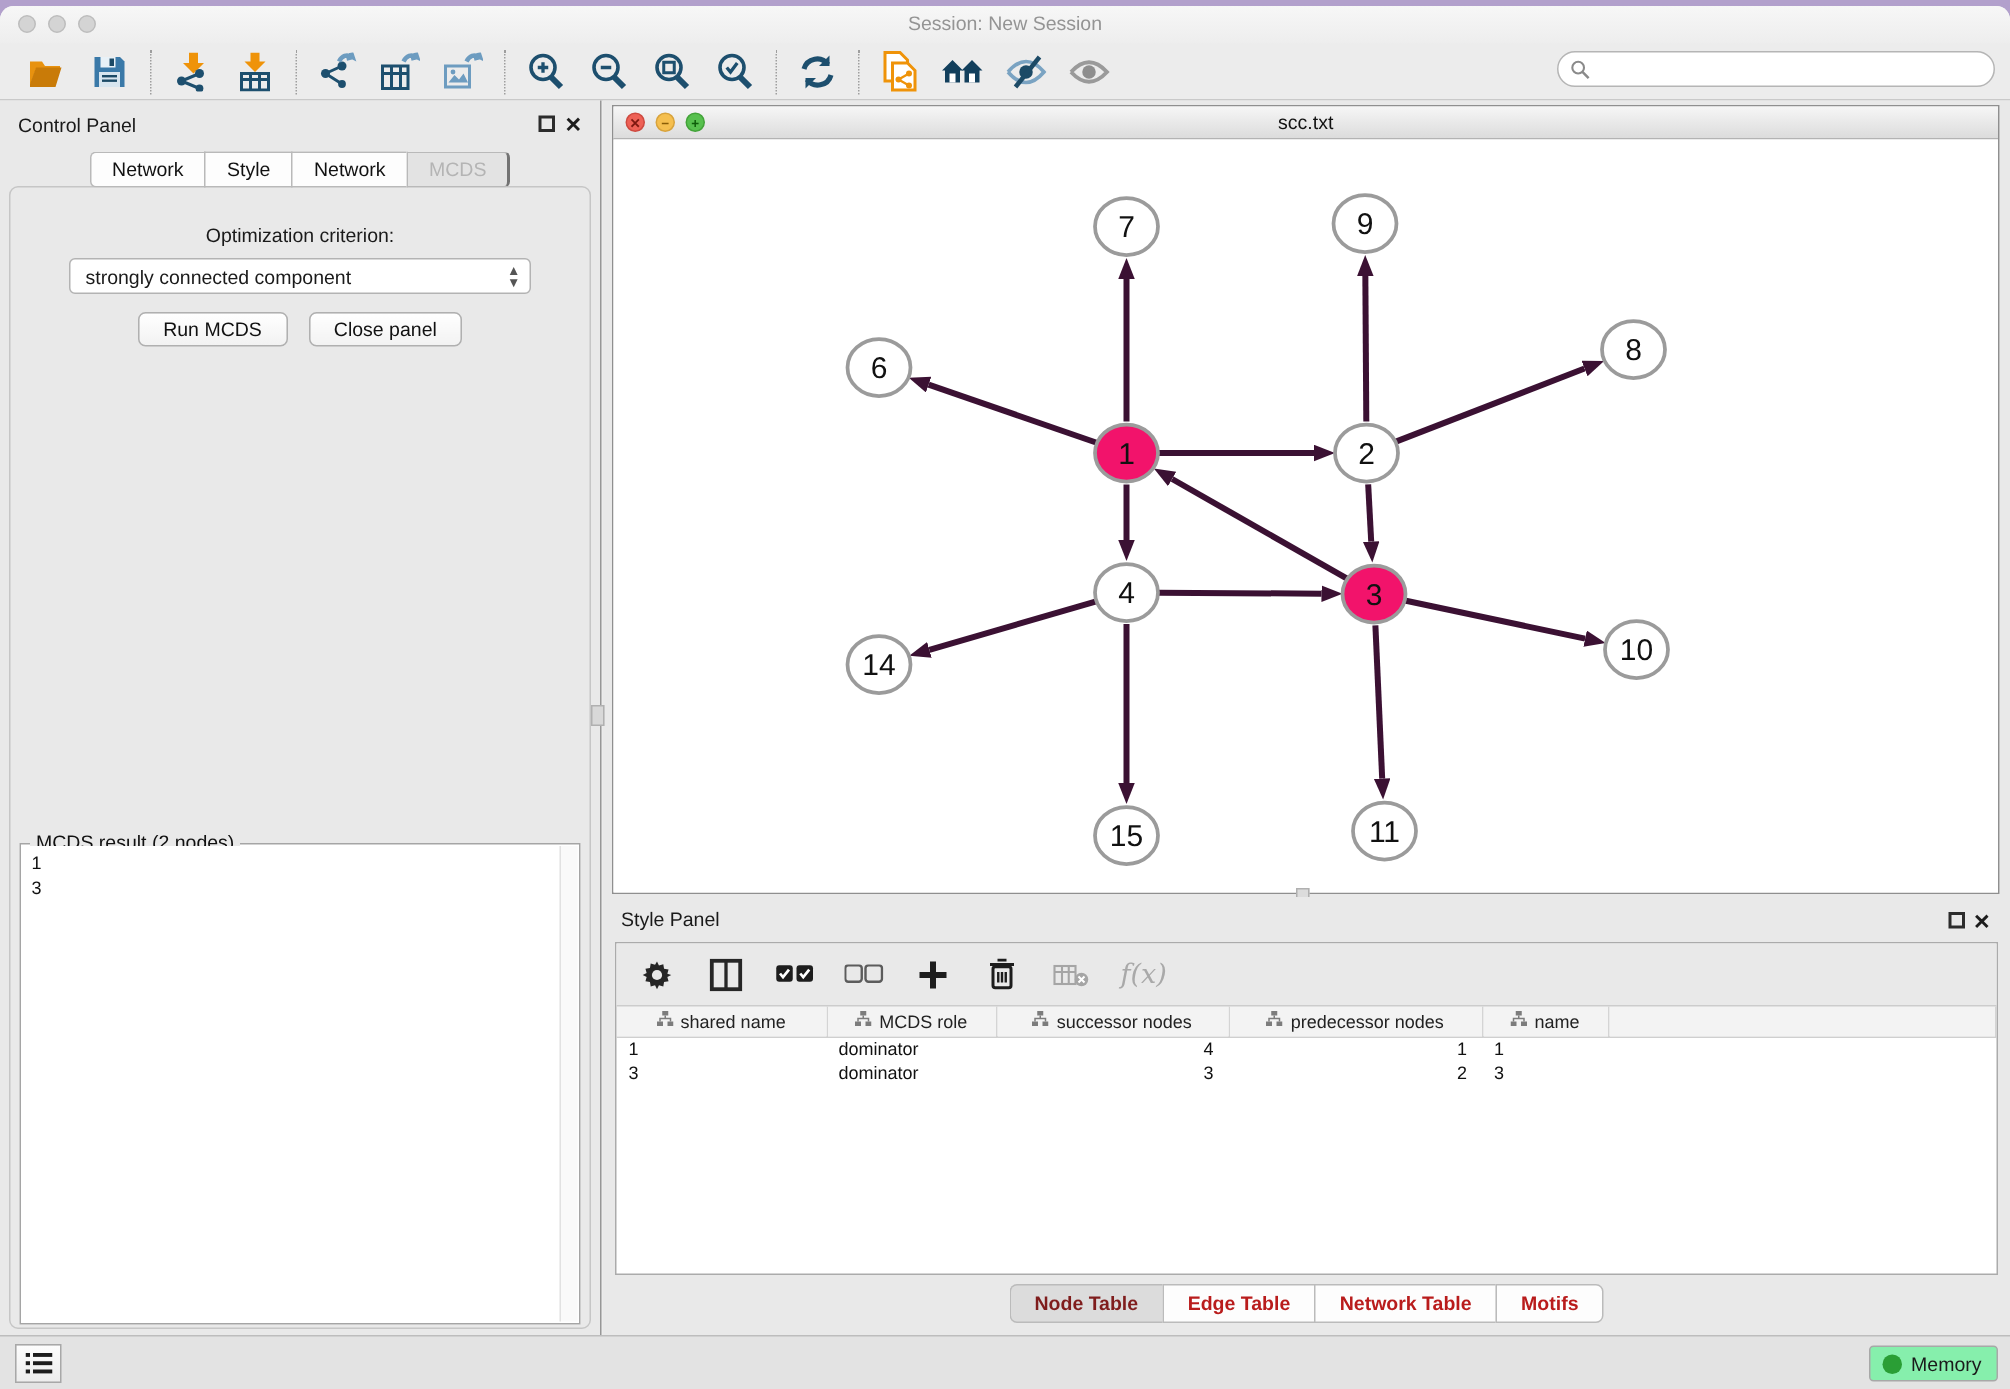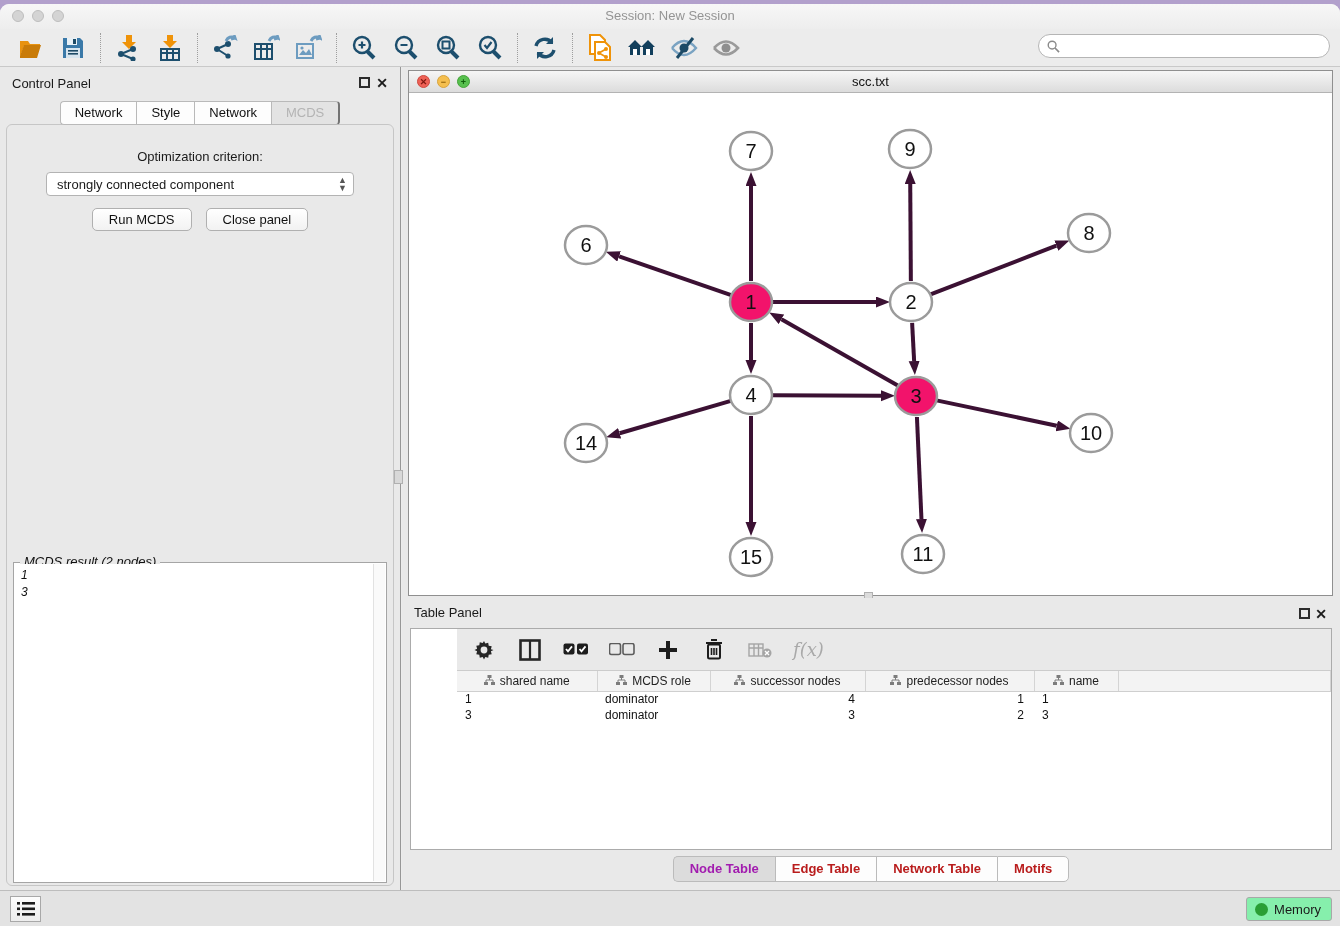--- a/index.html
+++ b/index.html
@@ -32,21 +32,21 @@
   .ctab { padding:3px 14px 4px; background:#fdfdfd; border:1px solid #b9b9b9; border-right:none; font-size:13px; color:#111; cursor:default; }
   .ctab:first-child { border-radius:4px 0 0 4px; }
   .ctab:last-child { border-radius:0 4px 4px 0; border-right:2px solid #737373; }
   .ctab.selected { background:#e3e3e3; color:#b4b4b4; }
   .cp-body { position:absolute; top:57px; left:6px; right:6px; bottom:4px; border:1px solid #c6c6c6; border-radius:6px; background:#e9e9e9; }
   .opt-label { text-align:center; margin-top:24px; font-size:13px; }
   .combo { position:relative; margin:8px auto 0; width:308px; height:24px; background:#fff; border:1px solid #b3b3b3; border-radius:4px; display:flex; align-items:center; padding-left:10px; font-size:13px; }
   .combo-arrows { position:absolute; right:6px; top:3px; display:flex; flex-direction:column; line-height:8px; font-size:9px; color:#555; }
   .btn-row { display:flex; justify-content:center; gap:14px; margin-top:12px; }
   .push-btn { height:23px; padding:0 16px; background:linear-gradient(#ffffff,#f2f2f2); border:1px solid #b0b0b0; border-radius:5px; font-size:13px; font-family:"Liberation Sans", sans-serif; color:#111; }
-  .result-group { position:absolute; left:6px; right:6px; top:437px; bottom:2px; border:1px solid #a5a5a5; background:#fff;font-style:italic; }
+  .result-group { position:absolute; left:6px; right:6px; top:437px; bottom:2px; border:1px solid #a5a5a5; background:#fff; }
   .result-legend { position:absolute; top:-9px; left:6px; background:#e9e9e9; padding:0 4px; font-size:13px; color:#111; }
   .result-text { position:absolute; inset:1px 13px 1px 1px; background:#fff; font-size:12px; line-height:17px; padding:3px 0 0 6px; white-space:pre-line; color:#111; }
   .result-scrollbar { position:absolute; top:1px; bottom:1px; right:1px; width:12px; background:#fafafa; border-left:1px solid #e2e2e2; }
 
   .splitter-grip { position:absolute; left:394px; top:466px; width:9px; height:14px; background:#d8d8d8; border:1px solid #b0b0b0; z-index:5; }
 
   
   .right-region { position:absolute; top:63px; left:402px; right:0; bottom:36px; background:#e9e9e9; }
 
   
@@ -59,34 +59,34 @@
   .light.green { background:#57c04e; border:1px solid #43a339; color:#0e5d0a; }
   .net-title { position:absolute; left:0; right:0; top:3px; text-align:center; font-size:13px; color:#111; }
   .net-canvas { position:absolute; top:22px; left:0; right:0; bottom:0; background:#fff; overflow:hidden; }
   .net-grip { position:absolute; left:455px; bottom:-4px; width:9px; height:7px; background:#dcdcdc; border:1px solid #b0b0b0; }
 
   
   .table-panel { position:absolute; top:531px; left:0; right:0; bottom:0; background:#e9e9e9; }
   .tp-header { position:relative; height:28px; }
   .tp-title { position:absolute; left:12px; top:7px; font-size:13px; }
   .tp-float { right:30px; } .tp-close { right:13px; }
-  .tp-container { position:absolute; top:30px; left:8px; right:8px; height:222px; border:1px solid #ababab; background:#fff;padding-left:46px; }
+  .tp-container { position:absolute; top:30px; left:8px; right:8px; height:222px; border:1px solid #ababab; background:#fff; }
   .tp-toolbar { height:42px; background:#e9e9e9; border-bottom:1px solid #cccccc; display:flex; align-items:center; padding-left:14px; gap:20px; }
   .tp-tool { display:flex; align-items:center; justify-content:center; width:26px; height:26px; }
   .fx-label { font-family:"DejaVu Serif", serif; font-style:italic; font-size:18px; color:#a9a9a9; }
   .tbl { width:100%; border-collapse:collapse; table-layout:fixed; }
   .tbl th { height:20px; background:#f3f3f3; border-right:1px solid #d4d4d4; border-bottom:1px solid #cfcfcf; font-weight:normal; font-size:12px; color:#222; position:relative; }
-  .th-inner { display:flex; align-items:center; justify-content:center; gap:5px; }
+  .th-inner { display:flex; justify-content:center; gap:5px; }
   .tbl td { height:16px; font-size:12px; color:#111; padding:0 8px; white-space:nowrap; overflow:hidden; }
   .tbl td.r { text-align:right; padding-right:10px; }
   .tp-tabs { position:absolute; bottom:8px; left:0; right:0; display:flex; justify-content:center; }
   .ttab { padding:4px 16px 5px; background:#fdfdfd; border:1px solid #bbbbbb; border-right:none; font-size:13px; font-weight:bold; color:#b91c1c; }
   .ttab:first-child { border-radius:5px 0 0 5px; }
   .ttab:last-child { border-radius:0 5px 5px 0; border-right:1px solid #bbbbbb; }
-  .ttab.selected { background:#dcdcdc; color:#a21caf; }
+  .ttab.selected { background:#dcdcdc; color:#7f1d1d; }
 
   
   .status-bar { position:absolute; left:0; right:0; bottom:0; height:36px; background:#e3e3e3; border-top:1px solid #bdbdbd; }
   .list-btn { position:absolute; left:10px; top:5px; width:31px; height:26px; background:linear-gradient(#fdfdfd,#ededed); border:1px solid #a8a8a8; display:flex; align-items:center; justify-content:center; }
   .memory-btn { position:absolute; right:8px; top:6px; height:24px; padding:0 10px 0 8px; background:#86efac; border:1px solid #a8a8a8; border-radius:3px; display:flex; align-items:center; gap:6px; font-size:13px; }
   .mem-dot { width:13px; height:13px; border-radius:50%; background:#2a9e35; }
 </style>
 </head>
 <body>
 
@@ -338,21 +338,21 @@
               <ellipse cx="514" cy="461" rx="21" ry="19" fill="#ffffff" stroke="#9b9b9b" stroke-width="2.5"></ellipse>
               <text x="514" y="468" text-anchor="middle" font-size="20" font-family="&quot;Liberation Sans&quot;, sans-serif" fill="#111">11</text>
             </g>
         </svg>
       </div>
       <div class="net-grip"></div>
     </div>
 
     <div class="table-panel">
       <div class="tp-header">
-        <span class="tp-title">Table Panel</span>
+        <span class="tp-title">Style Panel</span>
         <span class="float-icon tp-float"></span>
         <span class="close-icon tp-close">✕</span>
       </div>
       <div class="tp-container">
         <div class="tp-toolbar">
           <div class="tp-tool">
             <svg width="20" height="20" viewBox="0 0 20 20">
                 <path d="M10 1 l1.3 2.6 2.9 -0.8 0.5 3 3 0.5 -0.8 2.9 L19.5 10 l-2.6 1.3 0.8 2.9 -3 0.5 -0.5 3 -2.9 -0.8 L10 19.5 l-1.3 -2.6 -2.9 0.8 -0.5 -3 -3 -0.5 0.8 -2.9 L0.5 10 l2.6 -1.3 -0.8 -2.9 3 -0.5 0.5 -3 2.9 0.8 z" fill="#262626"></path>
                 <circle cx="10" cy="10" r="3.4" fill="#e9e9e9"></circle>
               </svg>

